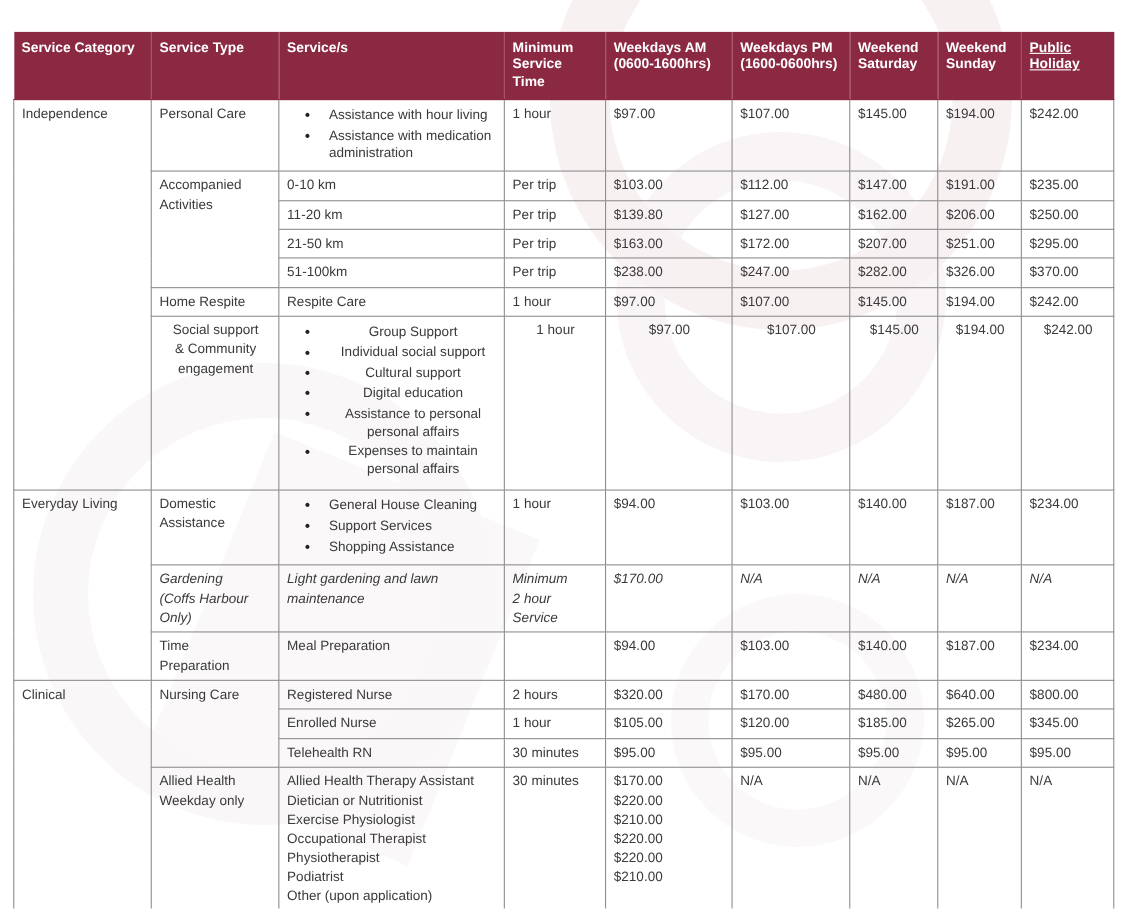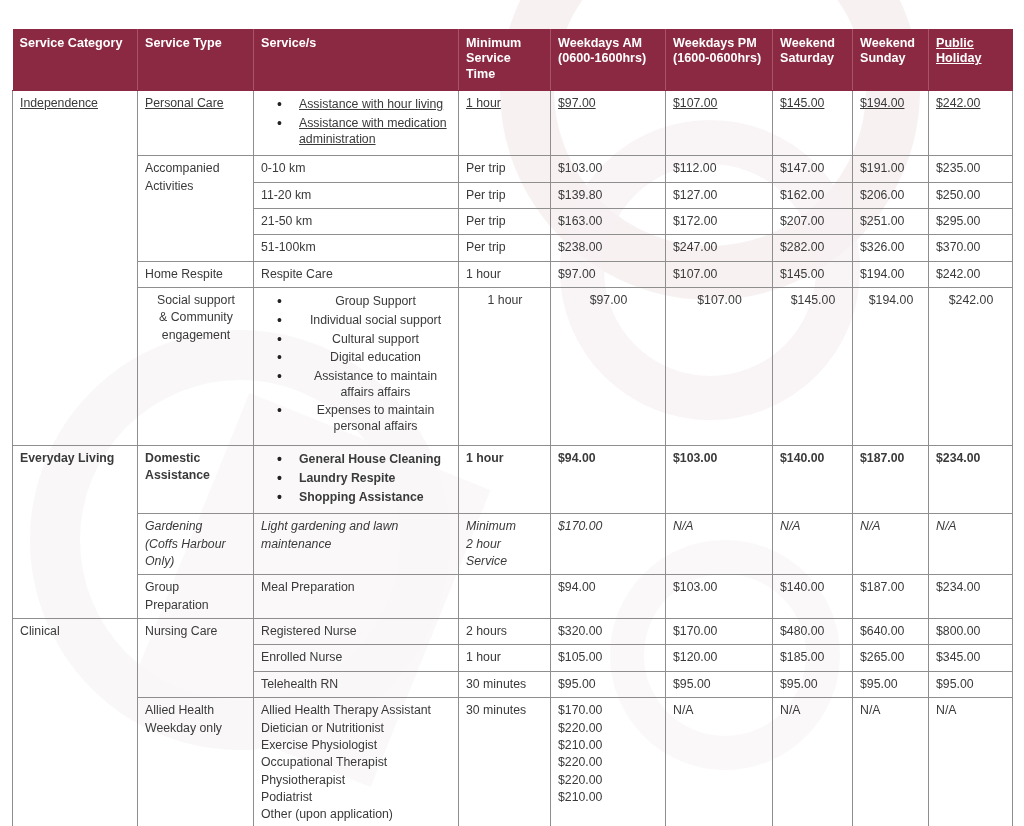--- a/index.html
+++ b/index.html
@@ -167,21 +167,21 @@
           <div>Weekend</div>
           <div>Sunday</div>
         </th>
         <th>
           <div>Public</div>
           <div>Holiday</div>
         </th>
       </tr>
     </thead>
     <tbody id="tbody">
-        <tr style="height: 62px; text-decoration: underline;">
+        <tr style="height: 62px;">
           <td class="cat vmid" rowspan="7">Independence</td>
           <td class="thin">
             <div class="stack">
               <div>Personal Care</div>
             </div>
           </td>
           <td class="thin">
             <ul class="bul">
               <li>Assistance with hour living</li>
               <li>Assistance with medication administration</li>
@@ -277,51 +277,51 @@
               <div>&amp; Community</div>
               <div>engagement</div>
             </div>
           </td>
           <td class="thin">
             <ul class="bul">
               <li>Group Support</li>
               <li>Individual social support</li>
               <li>Cultural support</li>
               <li>Digital education</li>
-              <li>Assistance to maintain affairs affairs</li>
+              <li>Assistance to personal personal affairs</li>
               <li>Expenses to maintain personal affairs</li>
             </ul>
           </td>
           <td class="thin num vmid">
             <div class="stack">
               <div>1 hour</div>
             </div>
           </td>
           <td class="thin num vmid">
             <div class="stack">
               <div>$97.00</div>
             </div>
           </td>
           <td class="thin num vmid">$107.00</td>
           <td class="thin num vmid">$145.00</td>
           <td class="thin num vmid">$194.00</td>
           <td class="thin num vmid">$242.00</td>
         </tr>
-        <tr style="height: 64px; font-weight: bold;">
+        <tr style="height: 64px;">
           <td class="cat vmid" rowspan="3">Everyday Living</td>
           <td class="thin">
             <div class="stack">
               <div>Domestic</div>
               <div>Assistance</div>
             </div>
           </td>
           <td class="thin">
             <ul class="bul">
               <li>General House Cleaning</li>
-              <li>Laundry Respite</li>
+              <li>Support Services</li>
               <li>Shopping Assistance</li>
             </ul>
           </td>
           <td class="thin num">
             <div class="stack">
               <div>1 hour</div>
             </div>
           </td>
           <td class="thin num">
             <div class="stack">
@@ -360,21 +360,21 @@
             </div>
           </td>
           <td class="thin num vmid">N/A</td>
           <td class="thin num vmid">N/A</td>
           <td class="thin num vmid">N/A</td>
           <td class="thin num vmid">N/A</td>
         </tr>
         <tr style="height: 38px;">
           <td class="thin">
             <div class="stack">
-              <div>Group</div>
+              <div>Time</div>
               <div>Preparation</div>
             </div>
           </td>
           <td class="thin">
             <div class="stack">
               <div>Meal Preparation</div>
             </div>
           </td>
           <td class="thin num">
             <div class="stack">

